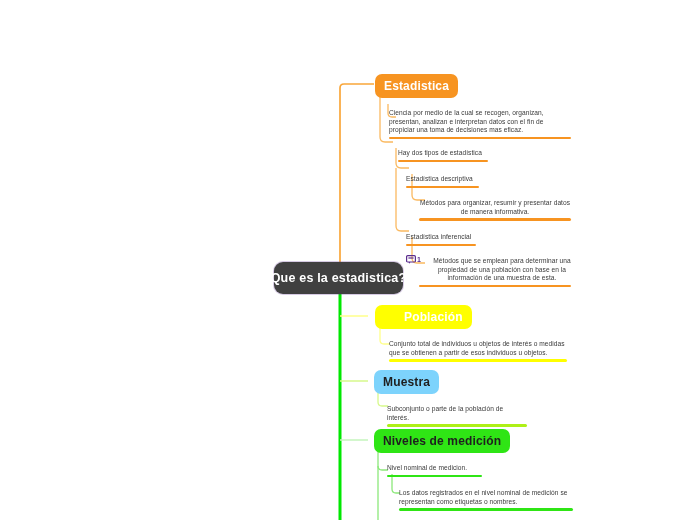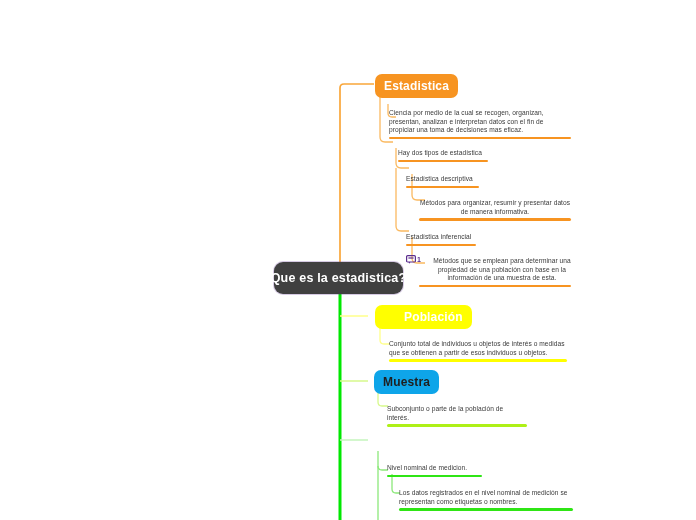--- a/index.html
+++ b/index.html
@@ -136,29 +136,32 @@
 
   <div class="badge" style="left:375px;top:305px;background:#FFFF00;color:#ffffff;padding-left:29px;">
     <span>Población</span>
   </div>
 
   <div class="tnode" style="left:389px;top:340px;width:178px;">
     <span class="txt">Conjunto total de individuos u objetos de interés o medidas que se obtienen a partir de esos individuos u objetos.</span>
     <span class="bar" style="background:#FFFF00;width:178px;"></span>
   </div>
 
-  <div class="badge" style="left:374px;top:370px;background:#0ea5e9;color:#1F1F1F;">
+  <div class="badge" style="left:374px;top:370px;background:#7dd3fc;color:#1F1F1F;">
     <span>Muestra</span>
   </div>
 
   <div class="tnode" style="left:387px;top:405px;width:140px;">
     <span class="txt">Subconjunto o parte de la población de interés.</span>
     <span class="bar" style="background:#AEF017;width:140px;"></span>
   </div>
 
+  <div class="badge" style="left:374px;top:429px;background:#2FE515;color:#1F1F1F;">
+    <span>Niveles de medición</span>
+  </div>
 
   <div class="tnode" style="left:387px;top:464px;width:95px;">
     <span class="txt">Nivel nominal de medicion.</span>
     <span class="bar" style="background:#2FE515;width:95px;"></span>
   </div>
 
   <div class="tnode" style="left:399px;top:489px;width:174px;">
     <span class="txt">Los datos registrados en el nivel nominal de medición se representan como etiquetas o nombres.</span>
     <span class="bar" style="background:#2FE515;width:174px;"></span>
   </div>

